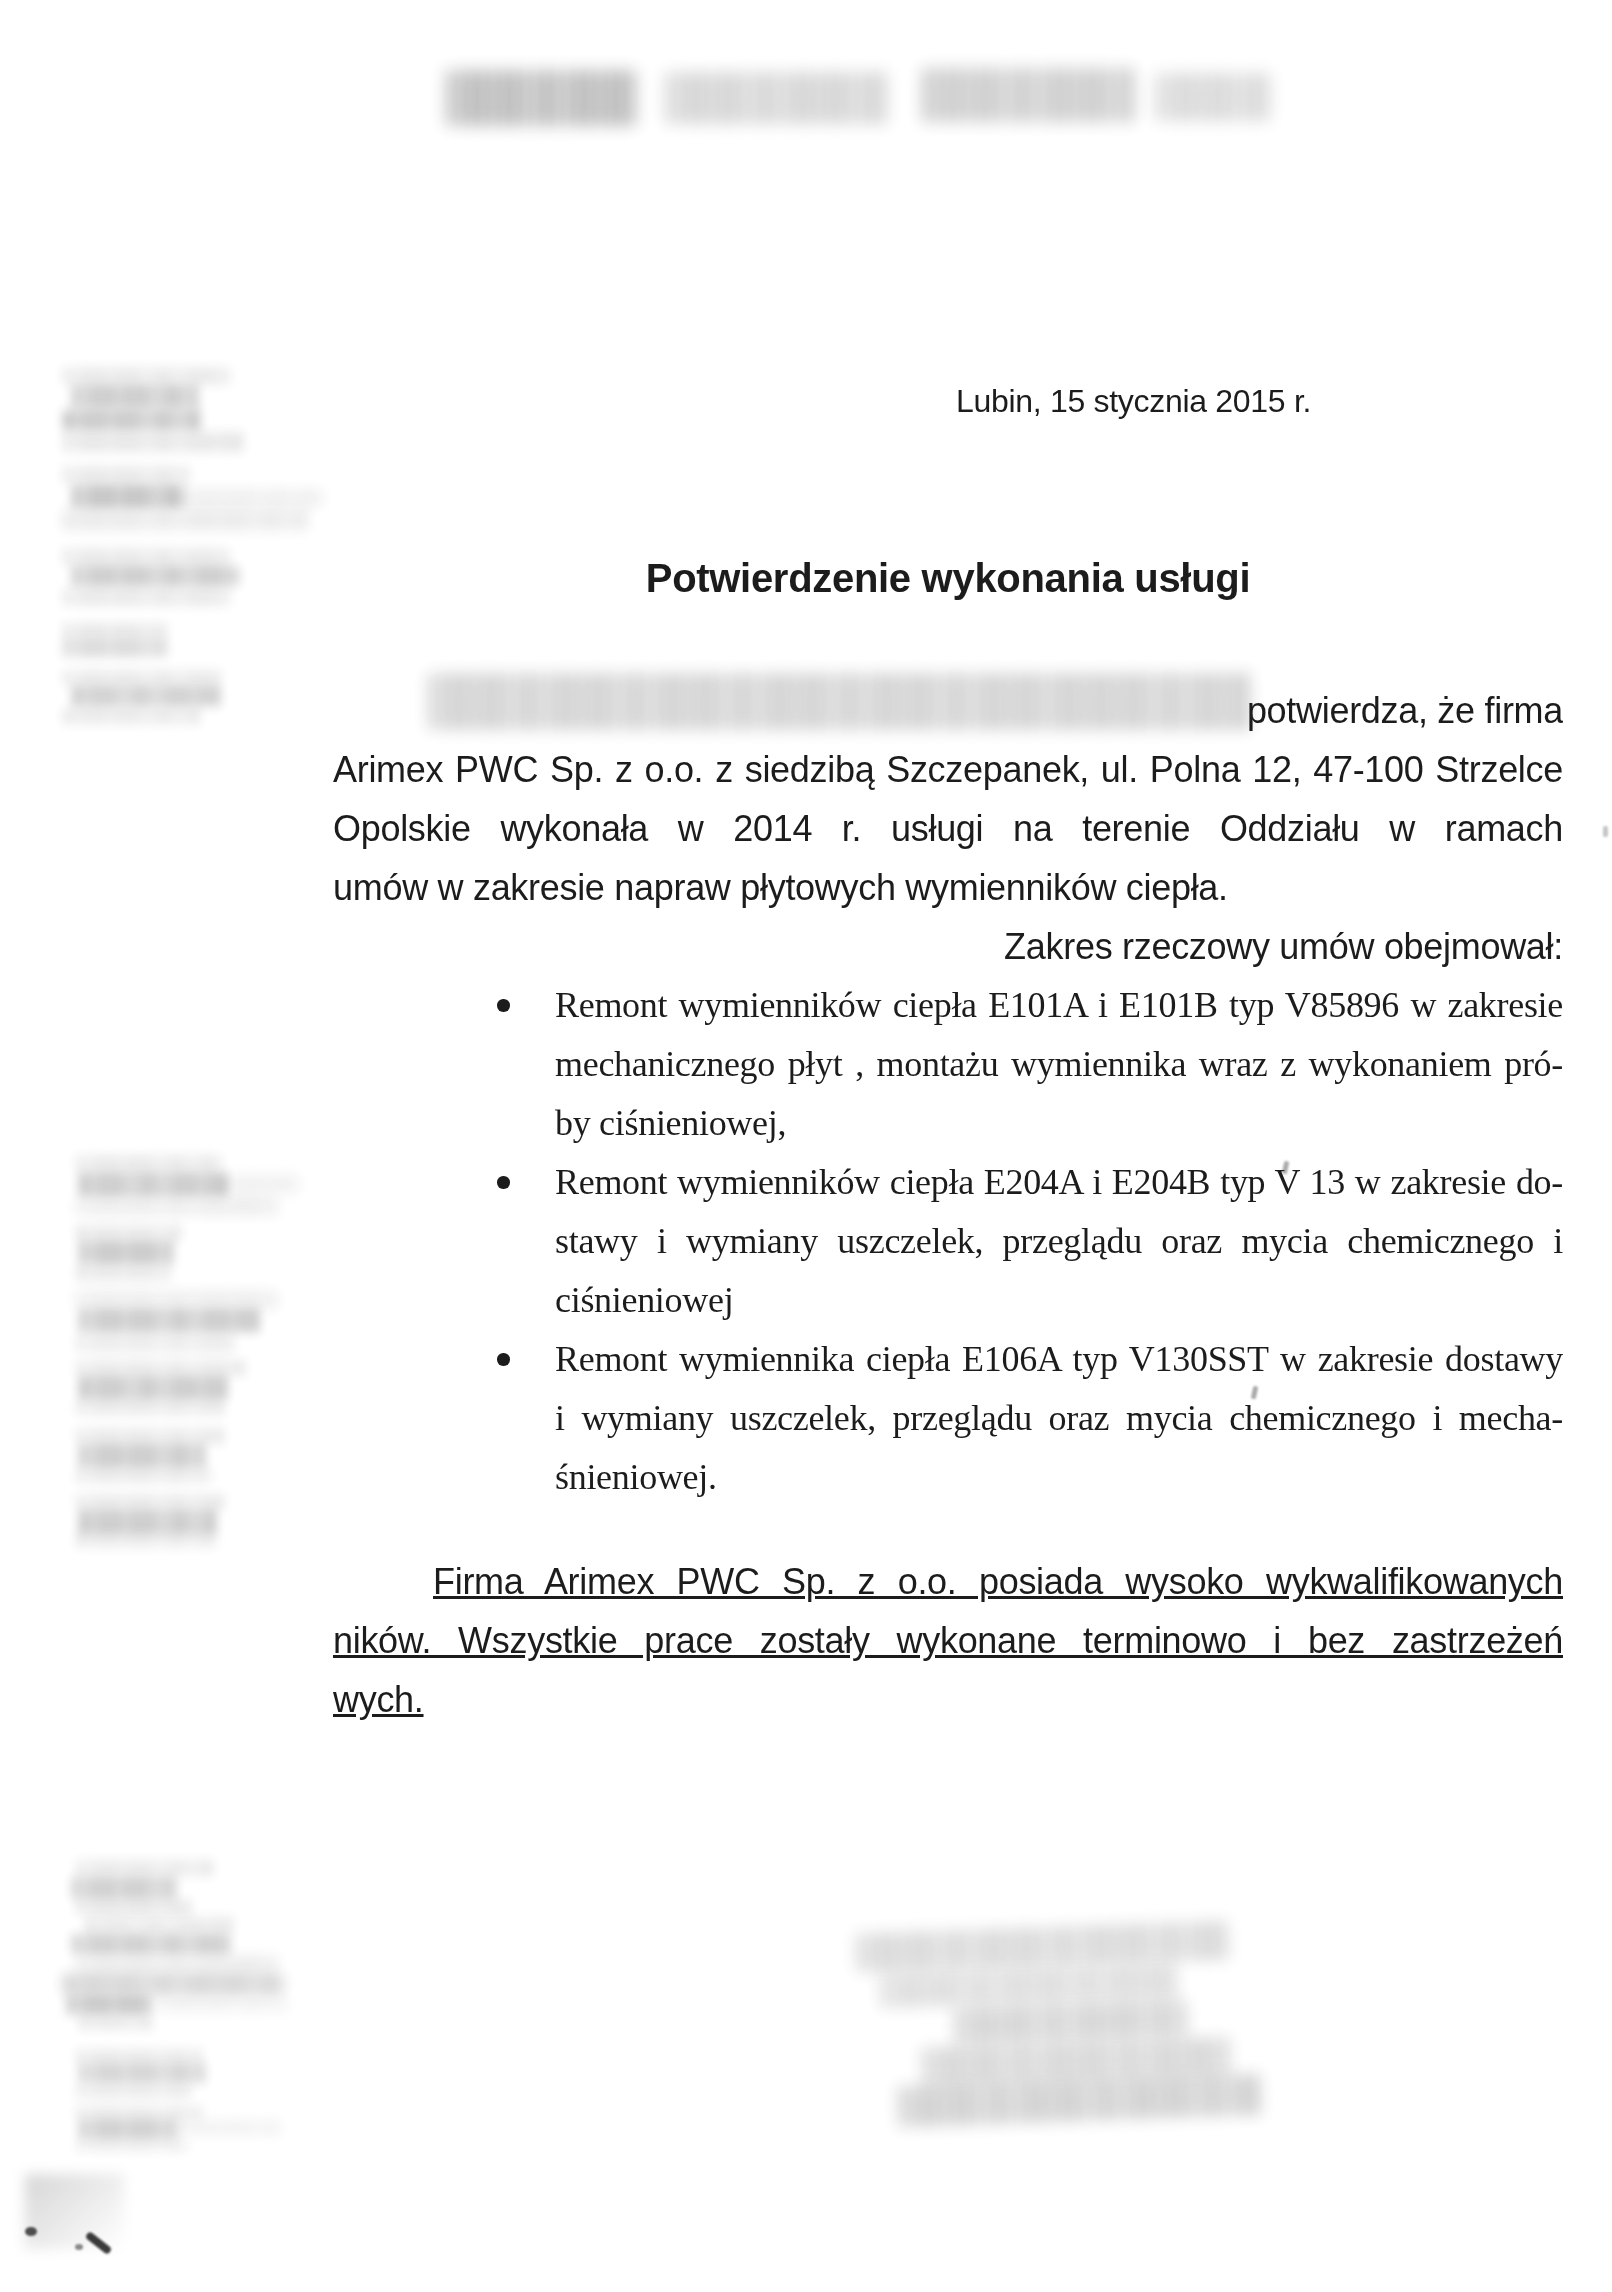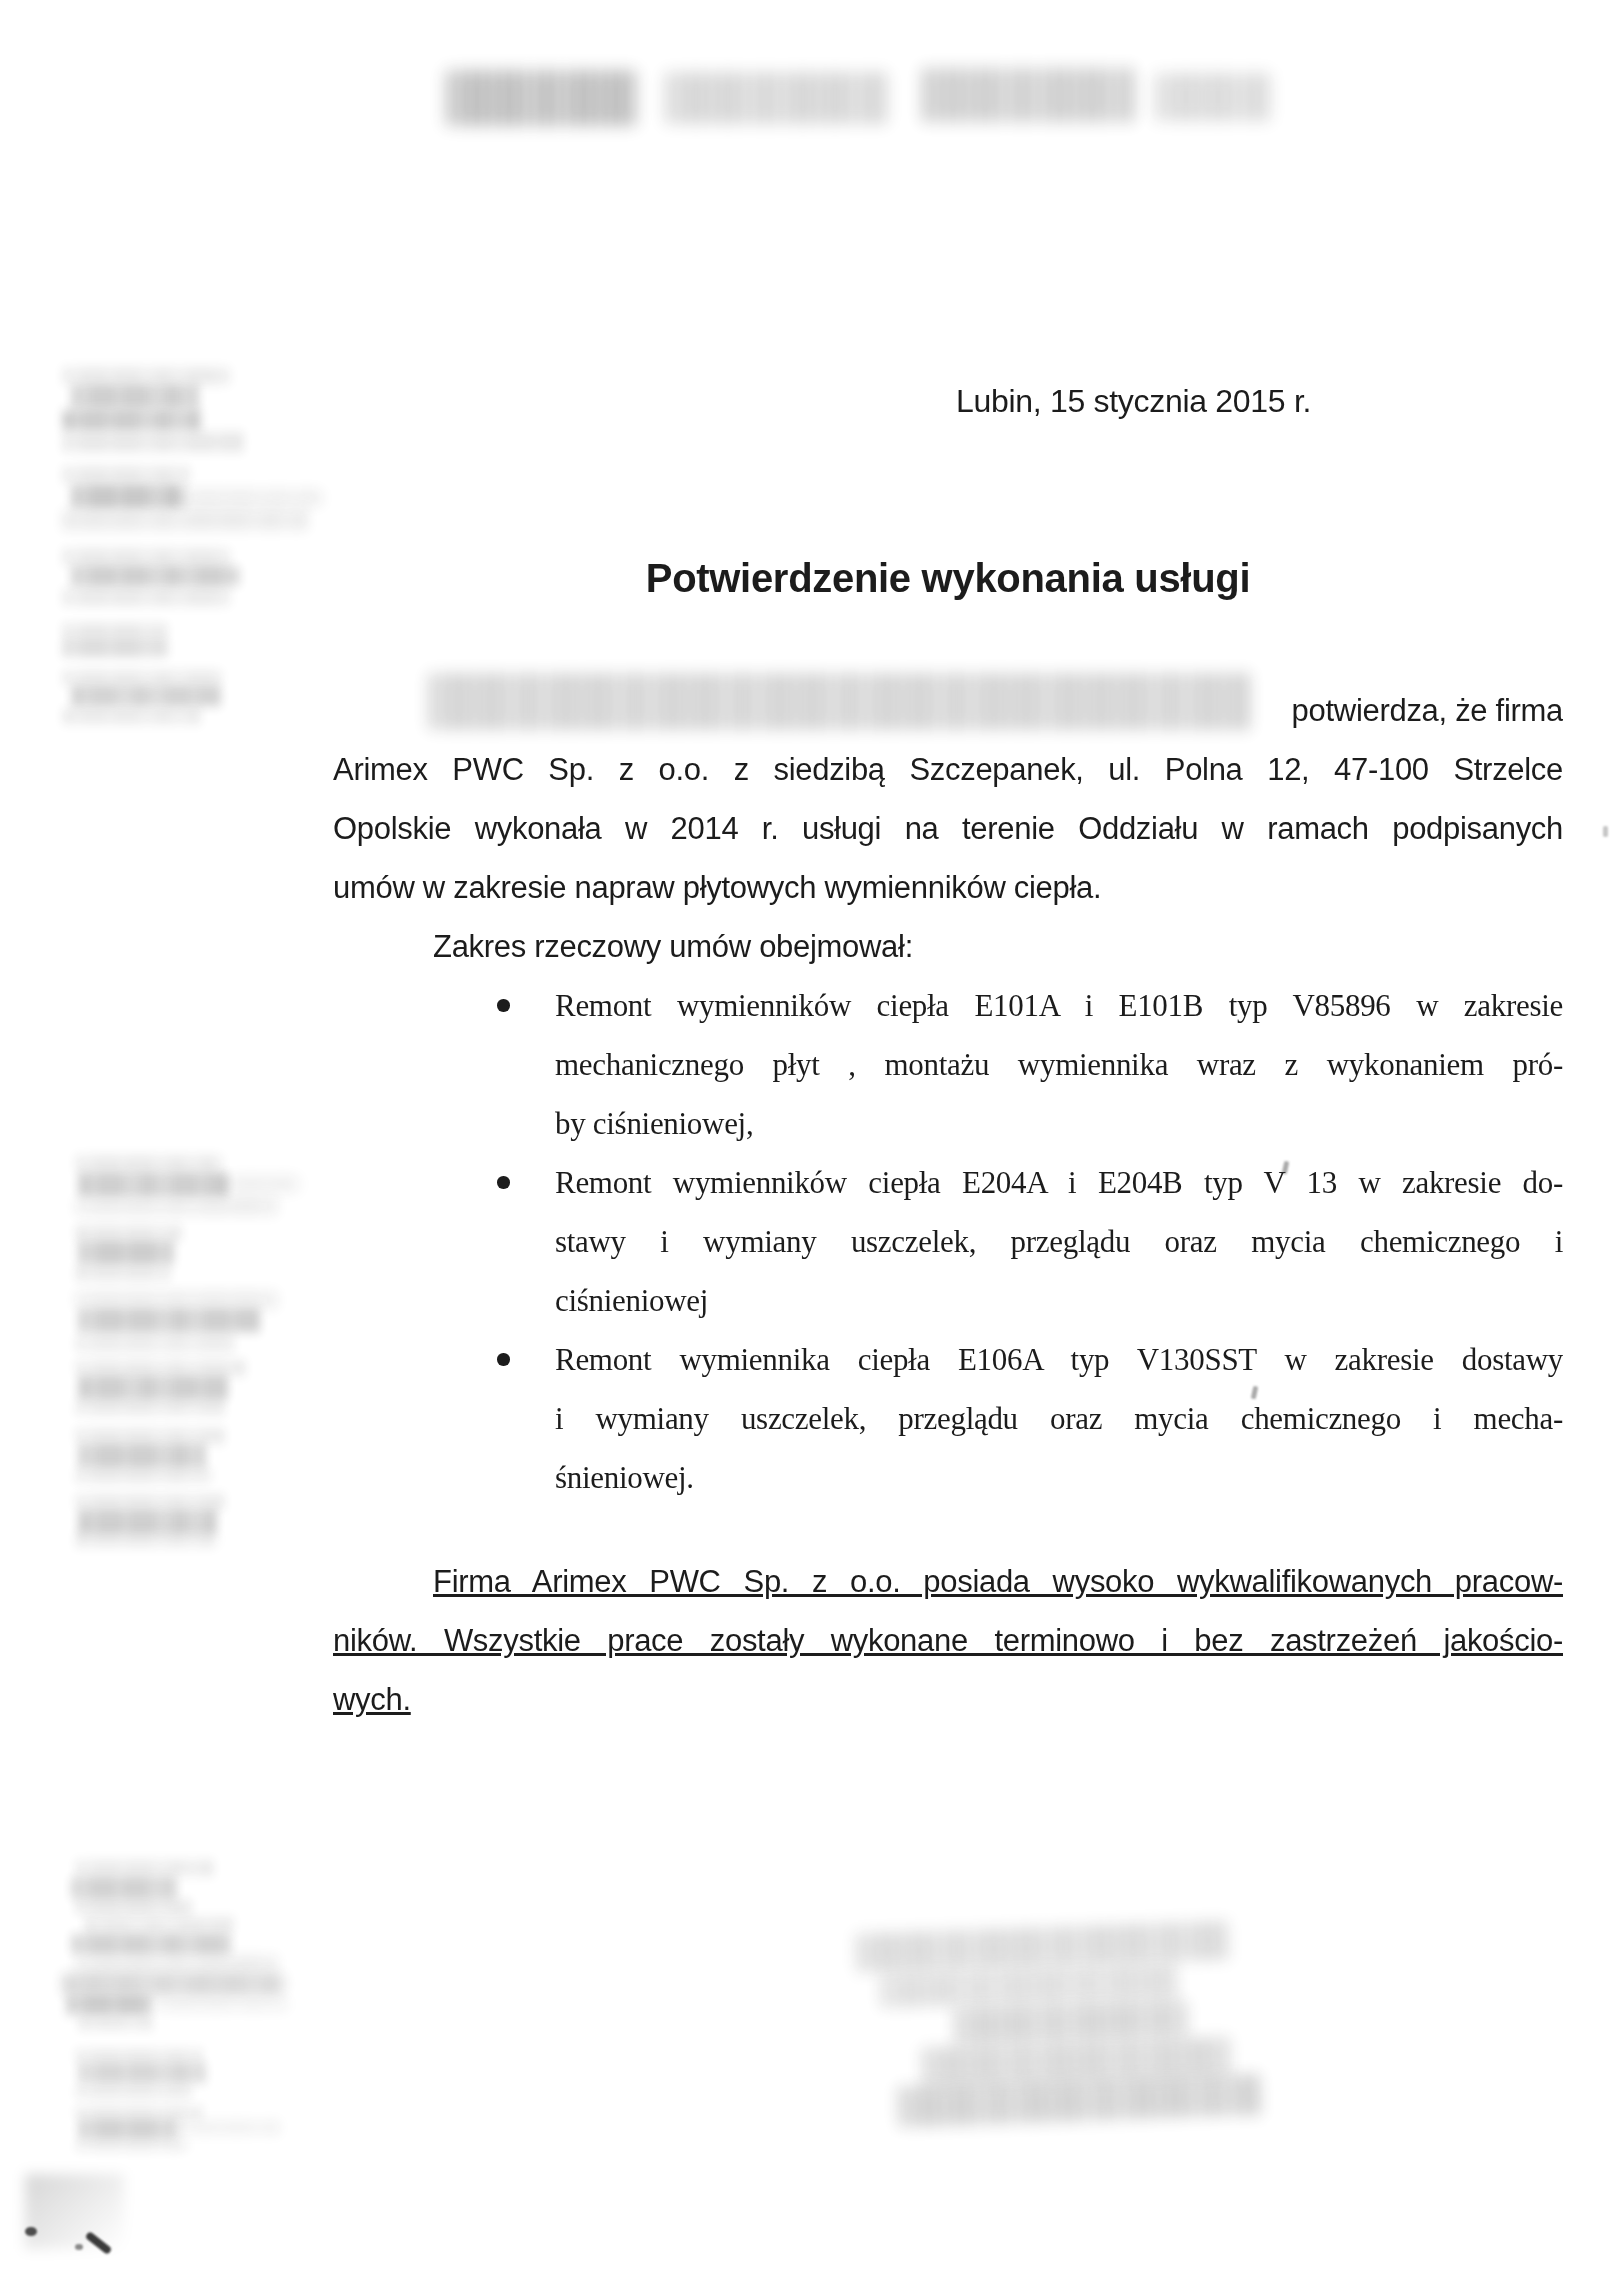--- a/index.html
+++ b/index.html
@@ -6,25 +6,25 @@
   .page {
     position:relative; width:1613px; height:2293px; margin:0 auto;
     background:#ffffff; overflow:hidden;
     font-family:"Liberation Sans", sans-serif; color:#1c1c1c;
   }
   
   .date-block { position:absolute; left:956px; top:376px; font-size:32px; line-height:51px; letter-spacing:-0.3px; }
   .doc-title  { position:absolute; left:333px; top:555px; width:1230px; margin:0;
                 text-align:center; font-size:40px; line-height:47px; font-weight:bold; letter-spacing:-0.3px; }
   .body-text  { position:absolute; left:333px; top:681px; width:1230px;
-                font-size:31px; line-height:59px; letter-spacing:-0.3px; }
+                font-size:36px; line-height:59px; letter-spacing:-0.3px; }
   .ln   { height:59px; overflow:hidden; }
   .j    { text-align:justify; text-align-last:justify; }
   .right{ text-align:right; }
-  .ind  { text-indent:100px; }
+  .ind  { text-indent:100px;text-align:right; }
   .bullet { position:relative;font-family:Liberation Serif, serif; }
   .bullet .ln { margin-left:222px; }
   .bullet::before { content:""; position:absolute; left:164px; top:23px;
                     width:12.5px; height:12.5px; border-radius:50%; background:#1c1c1c; }
   .closing { margin-top:45px;text-decoration:underline; }
   .closing .ln:first-child { text-indent:100px; }
   
   .redact { position:absolute; border-radius:2.7px; pointer-events:none;
             background:repeating-linear-gradient(90deg,#222 0 4.5px,rgba(34,34,34,0) 4.5px 10.7px); }
   

